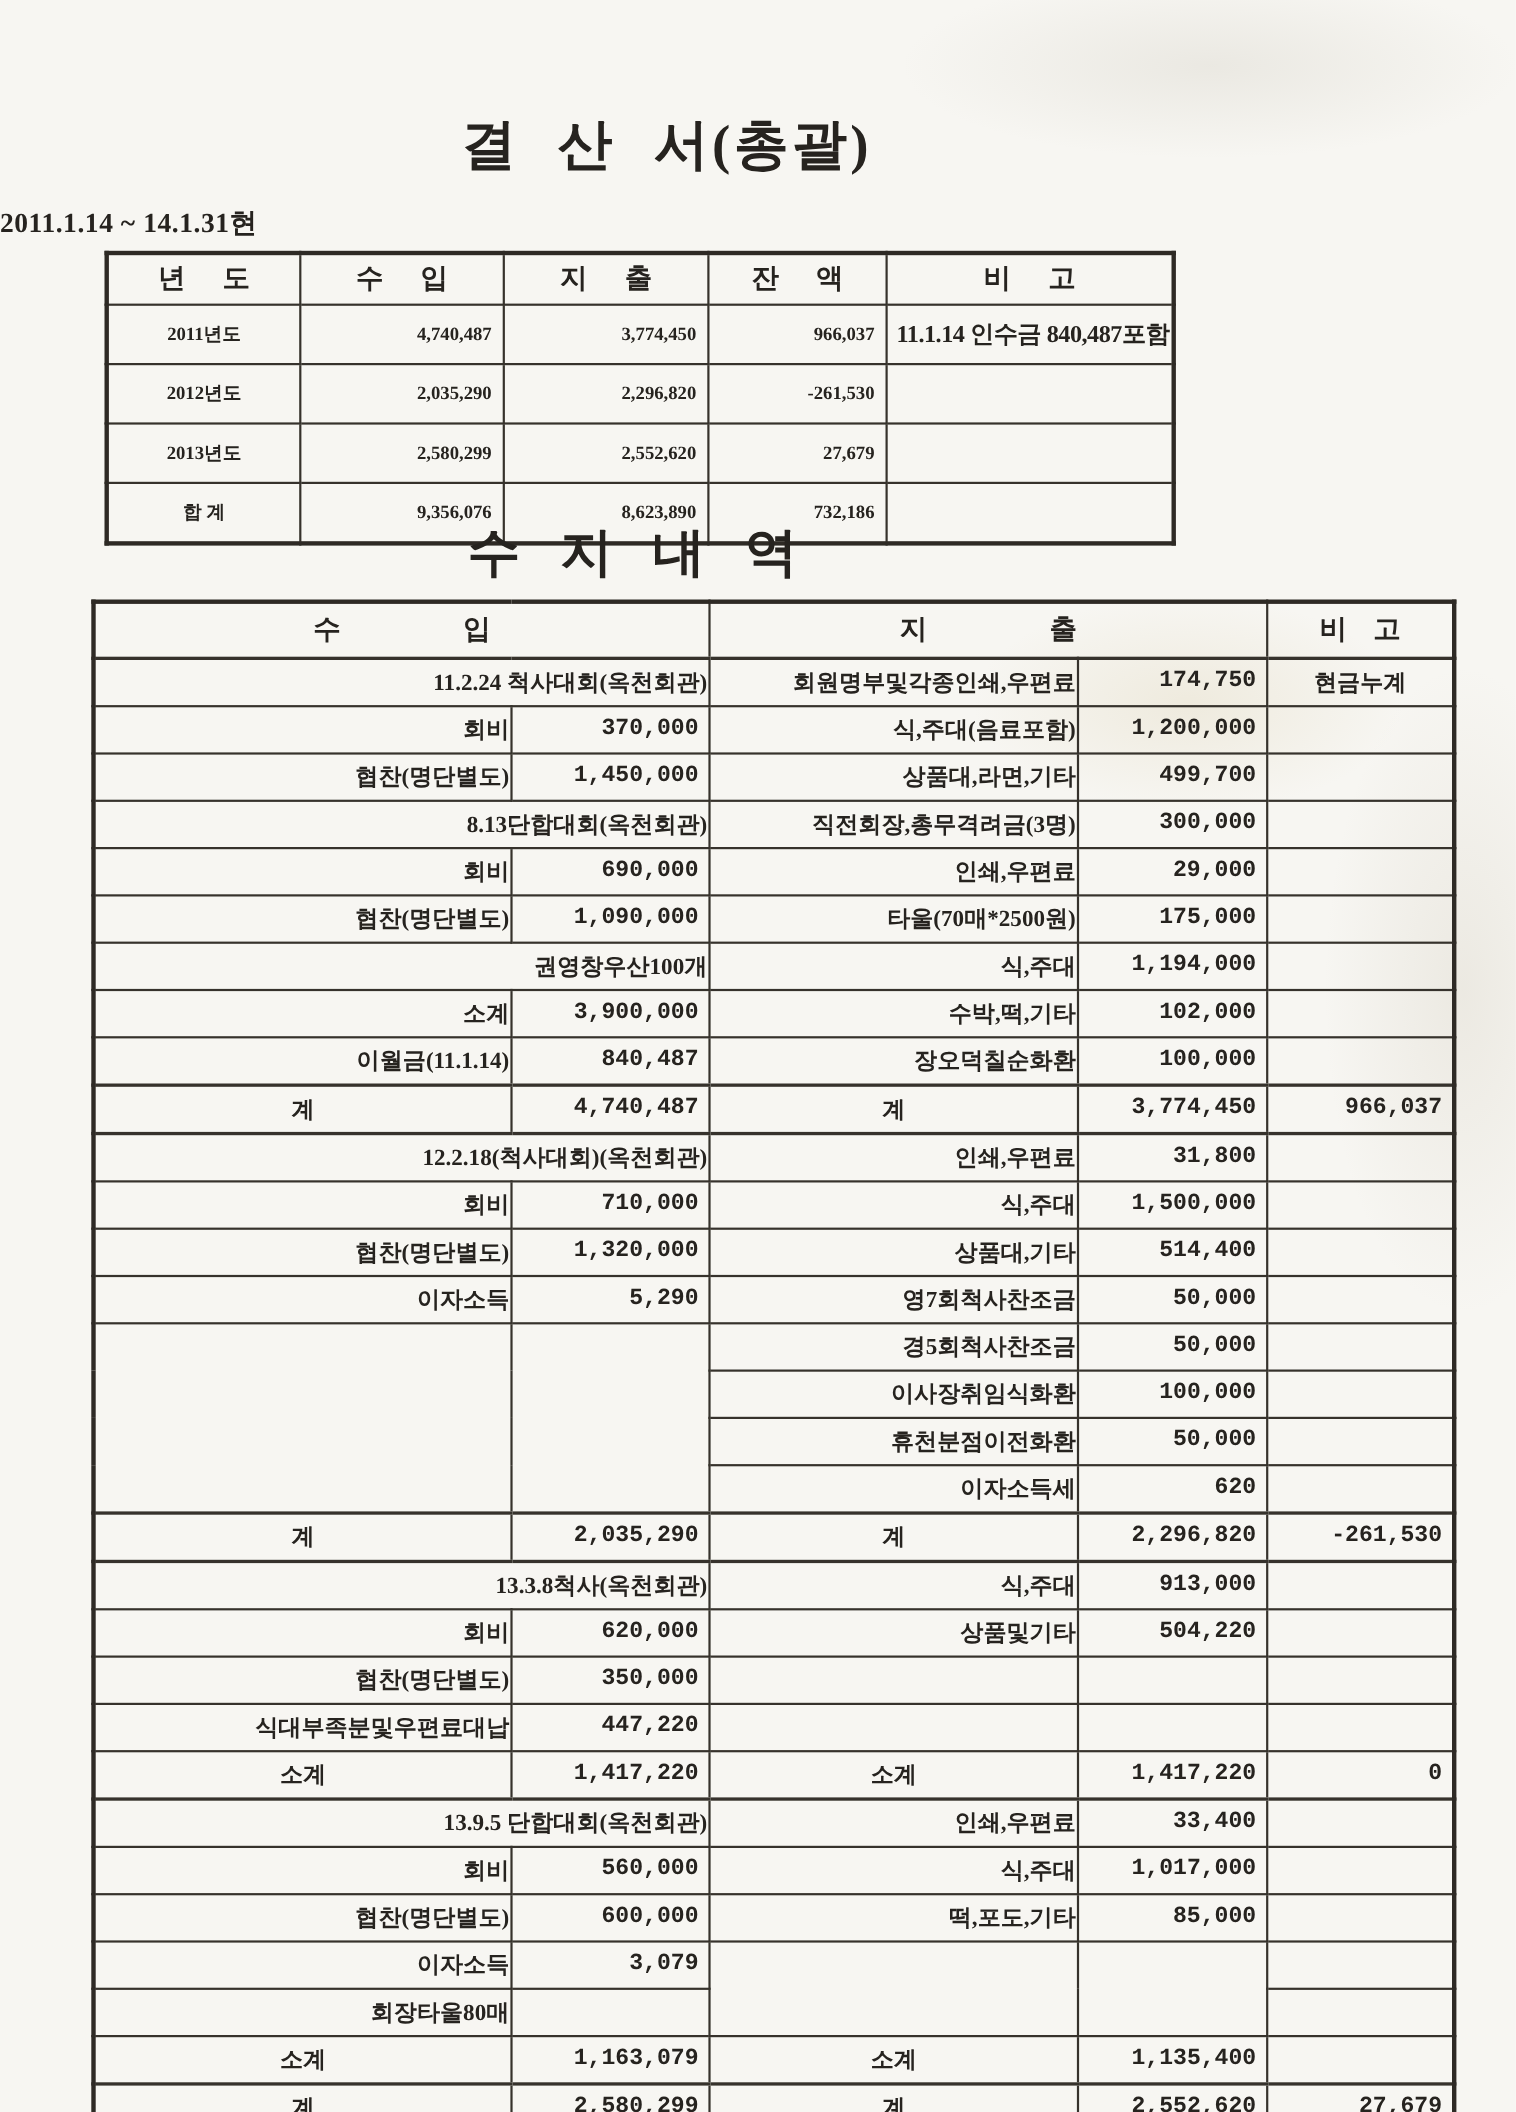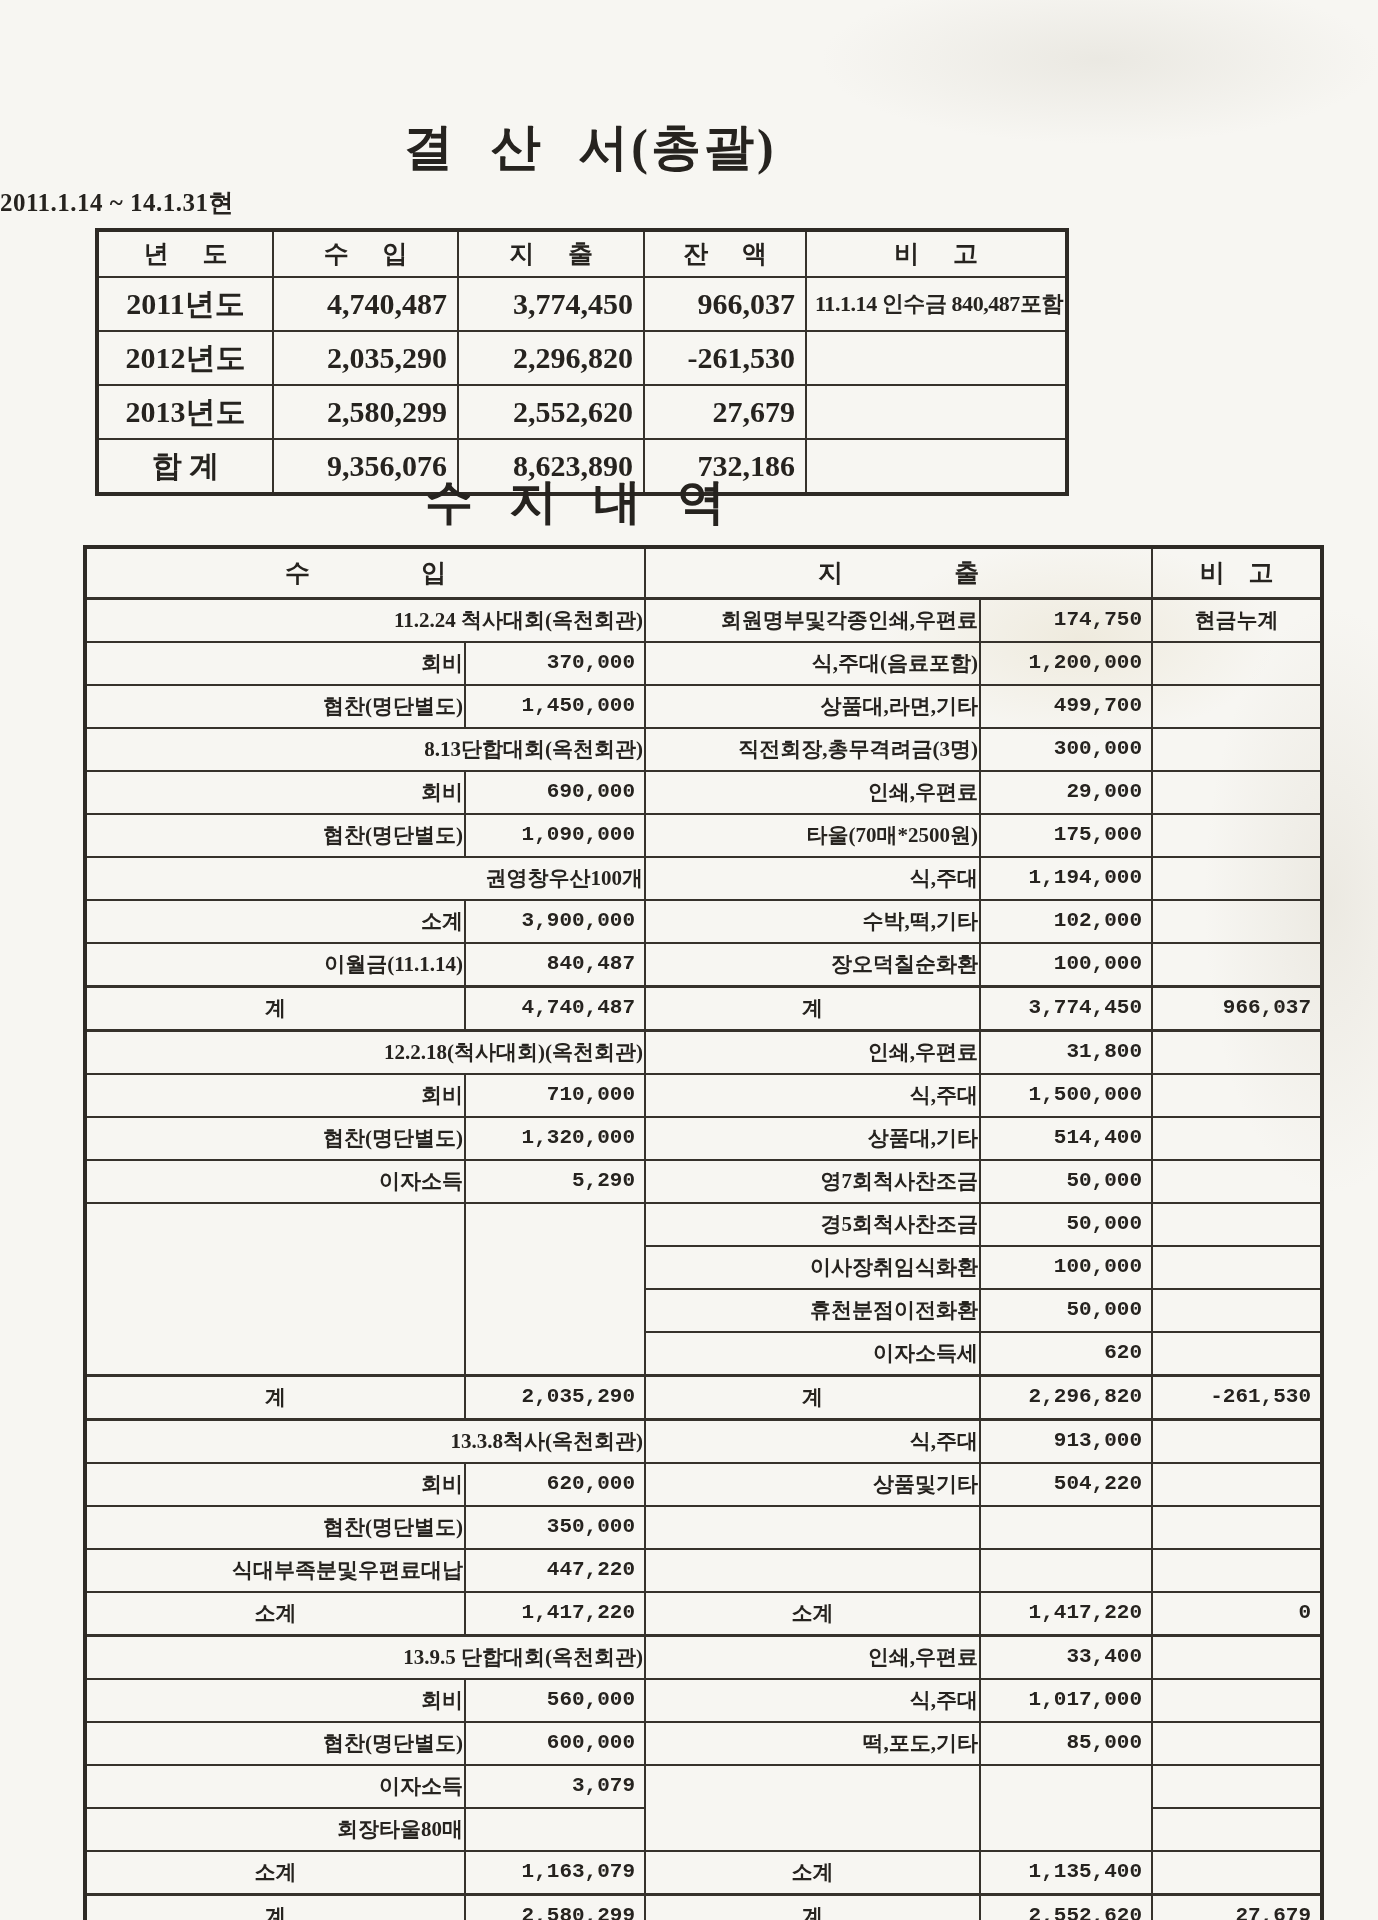--- a/index.html
+++ b/index.html
@@ -11,39 +11,39 @@
   }
   .page{
     position:relative;width:1378px;height:1920px;overflow:hidden;
     background:
       radial-gradient(ellipse 280px 140px at 1080px 640px, rgba(205,188,140,0.20), transparent 70%),
       radial-gradient(ellipse 180px 420px at 1330px 900px, rgba(185,175,152,0.18), transparent 70%),
       radial-gradient(ellipse 400px 120px at 1100px 60px, rgba(190,185,170,0.22), transparent 70%),
       #f7f6f2;
   }
   .doc-title{
-    position:absolute;top:98px;left:0;width:1180px;
+    position:absolute;top:98px;left:16px;width:1180px;
     text-align:center;font-size:50px;font-weight:bold;
-    word-spacing:0.38em;letter-spacing:0.06em;margin-top:16px;
+    word-spacing:0.38em;letter-spacing:0.06em;
   }
   .date-range{
     position:absolute;top:186px;left:0;width:1082px;
     text-align:left;font-size:25px;font-weight:bold;letter-spacing:0.02em;
   }
   table{border-collapse:collapse;table-layout:fixed;background:transparent;}
   td,th{
     border:2px solid #36322c;
     white-space:nowrap;overflow:hidden;
     line-height:1.05;vertical-align:middle;
     font-weight:bold;
   }
   
   .summary{position:absolute;top:228px;left:95px;width:970px;border:4px solid #2e2a25;}
   .summary th{height:42px;font-size:25px;word-spacing:1.1em;}
-  .summary td{height:50px;font-size:30px;}
+  .summary td{height:50px;font-size:17px;}
   .summary td.year{text-align:center;}
   .summary td.amt{text-align:right;padding-right:10px;}
   .summary td.note{text-align:left;padding-left:8px;font-size:22px;letter-spacing:-0.02em;margin-left:44px;}
   
   .section-title{
     position:absolute;top:470px;left:0;width:1150px;
     text-align:center;font-size:48px;font-weight:bold;word-spacing:0.5em;
   }
   
   .detail{position:absolute;top:545px;left:83px;width:1237px;border:4px solid #2e2a25;}

